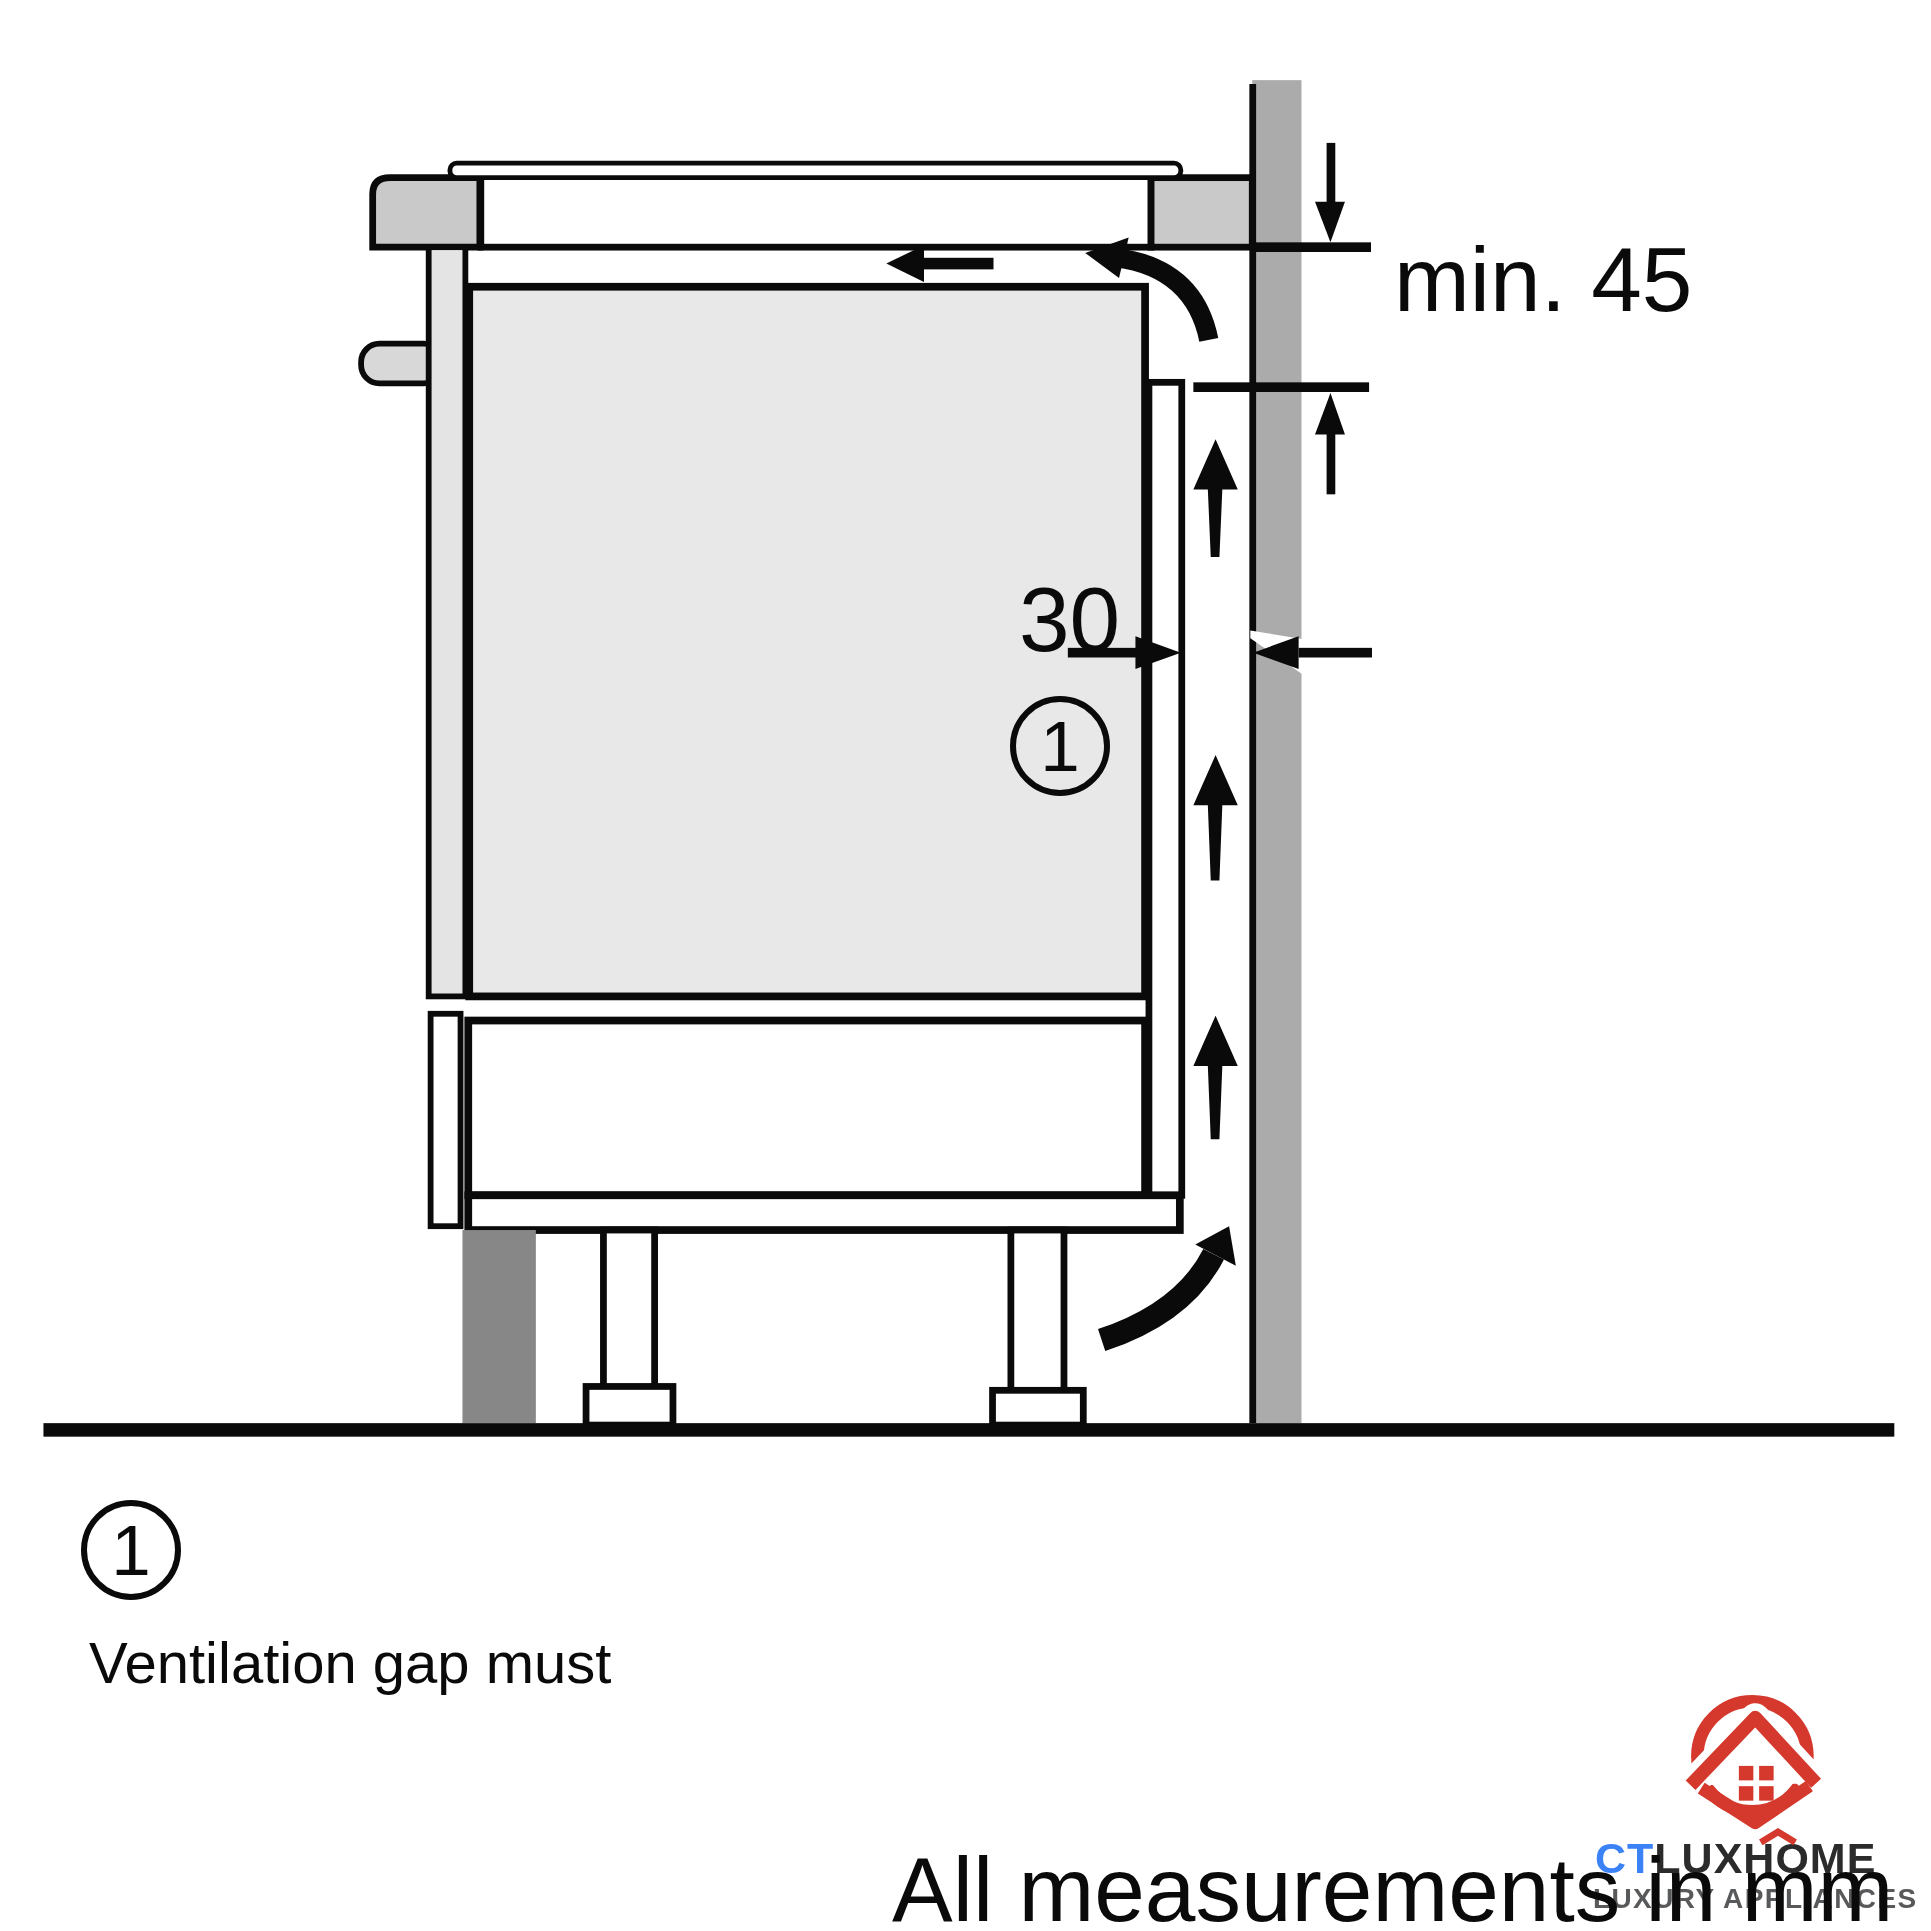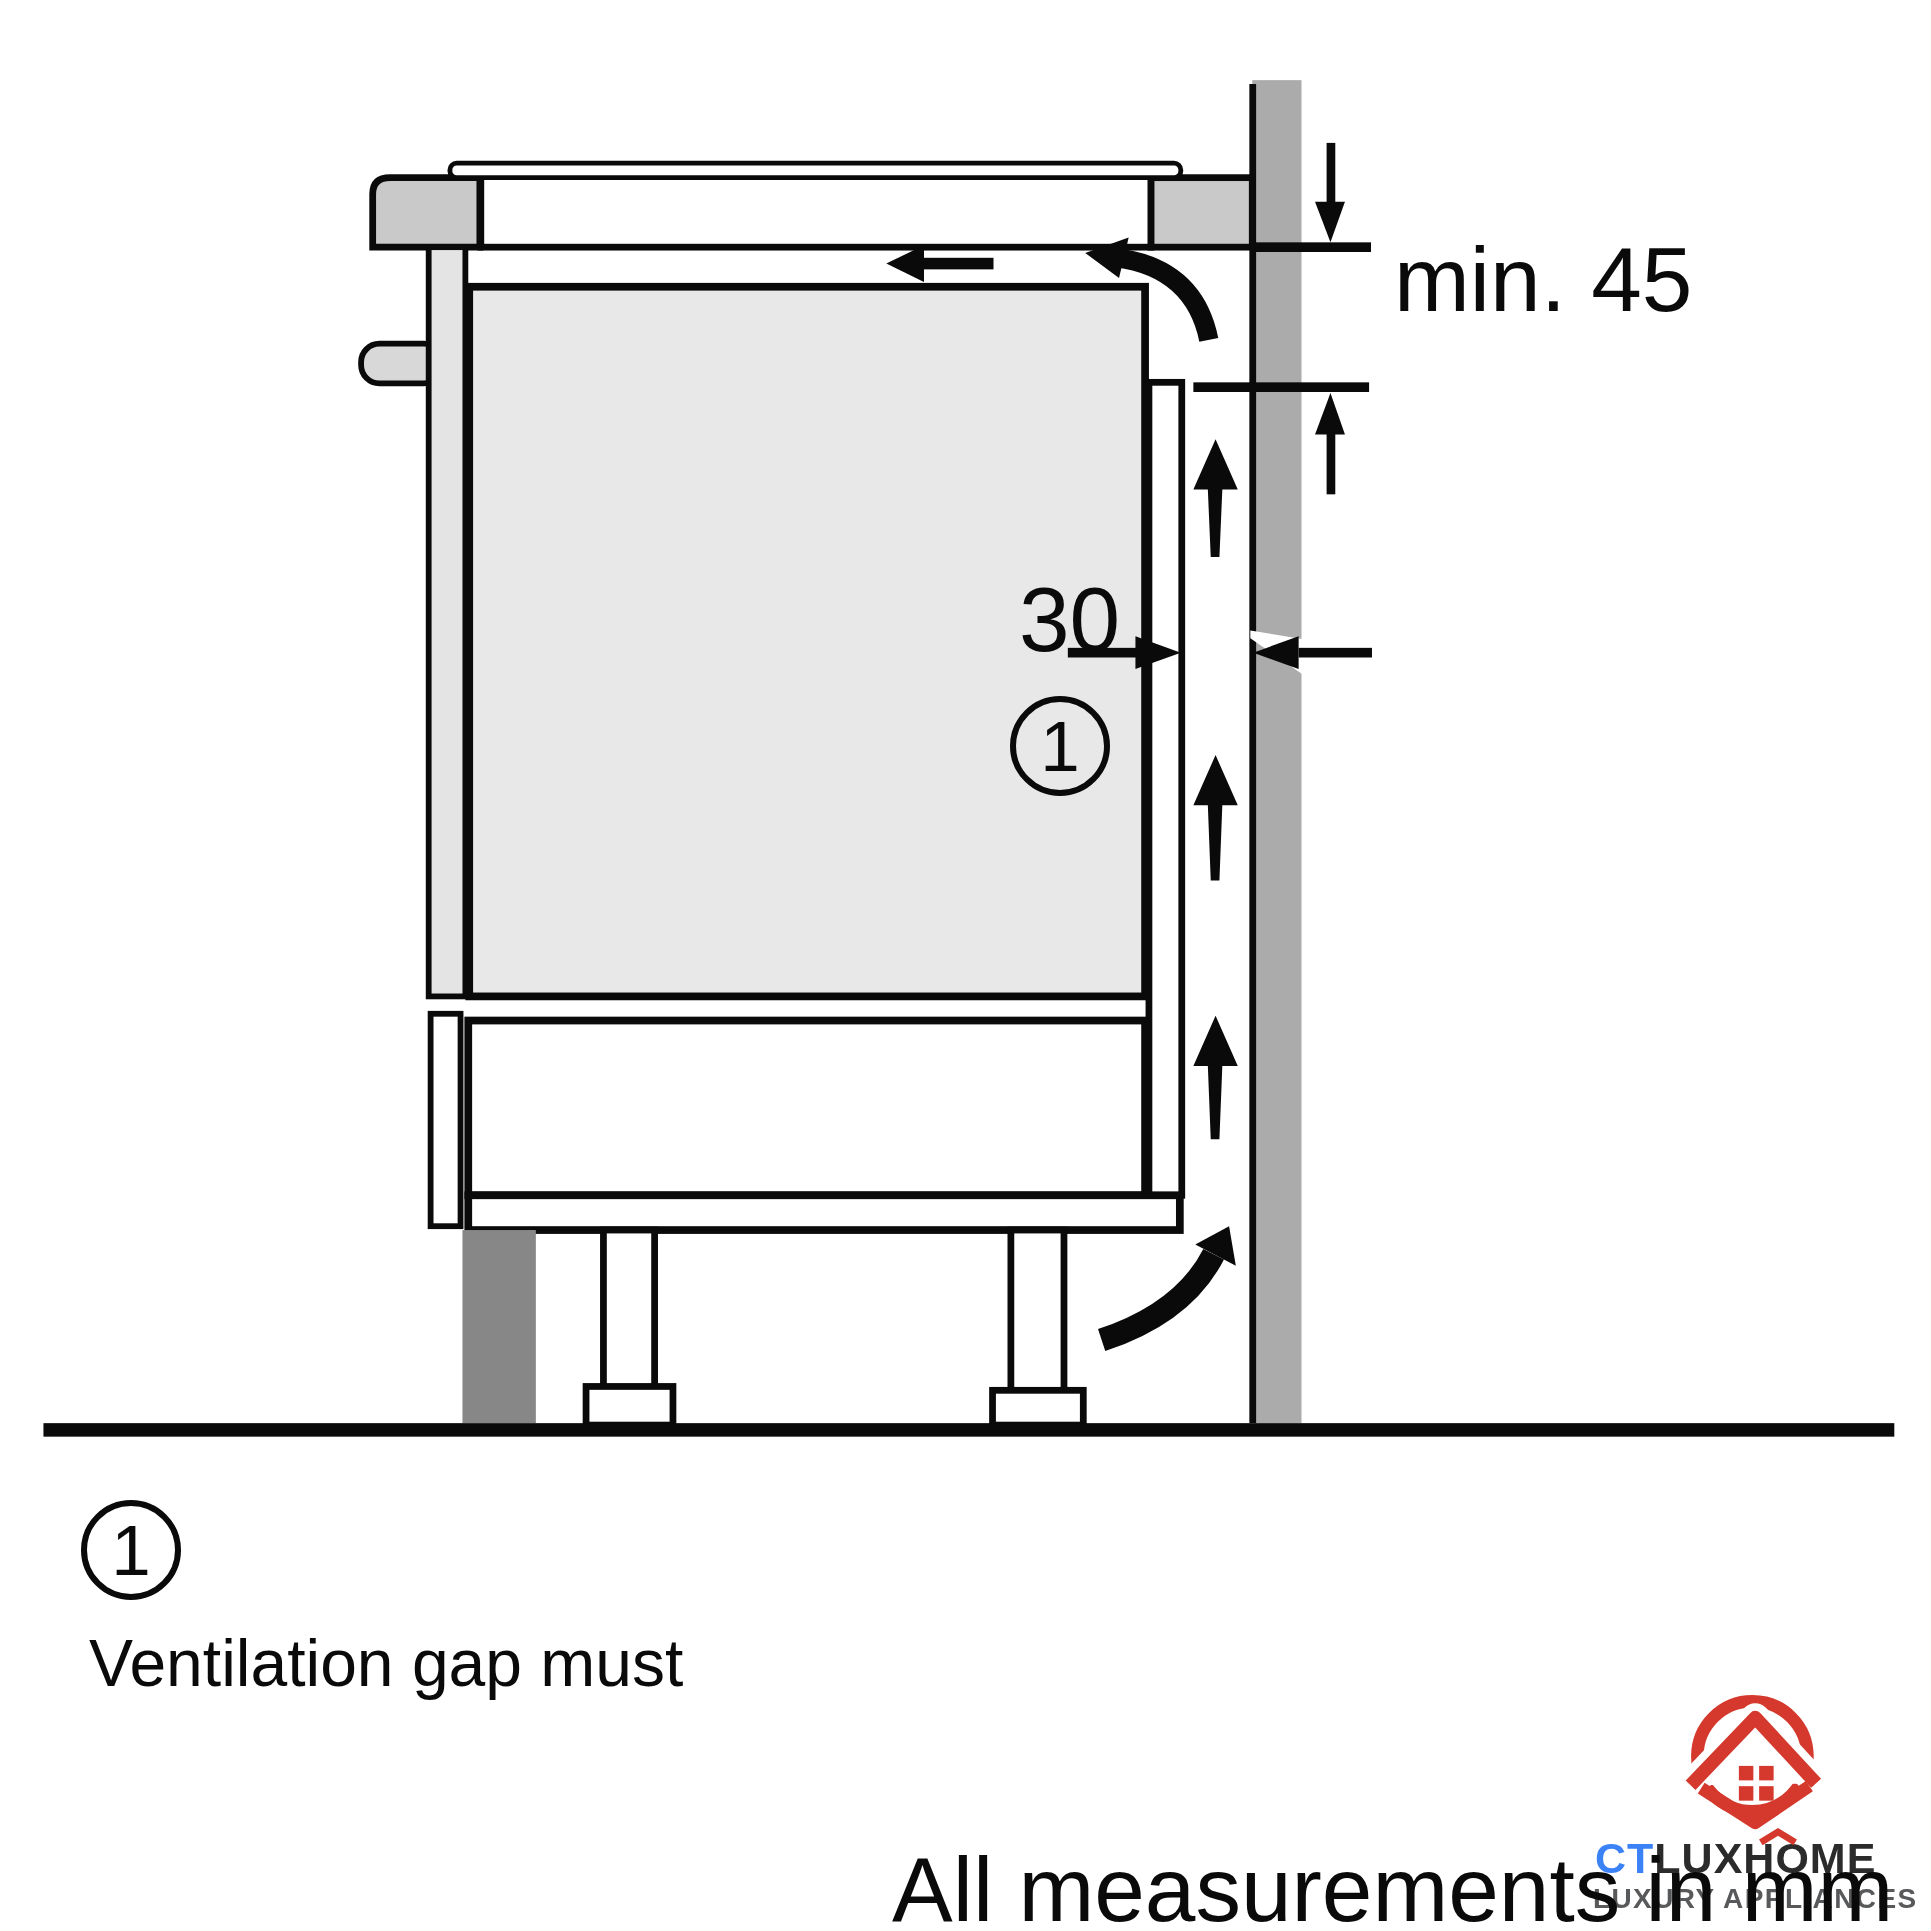--- a/index.html
+++ b/index.html
@@ -8,21 +8,21 @@
   #art{position:absolute;left:0;top:0;z-index:1;}
   .overlay{position:absolute;z-index:3;white-space:nowrap;}
   .oven-label{left:500px;top:322px;font-size:77px;line-height:98px;letter-spacing:0px;}
   .dim-top{left:1394px;top:228px;font-size:91px;}
   .dim-gap{left:1004px;top:568px;width:131px;text-align:center;font-size:91px;}
   .circle-marker{box-sizing:border-box;width:100px;height:100px;border:6.8px solid #0a0a0a;
                  border-radius:50%;display:flex;align-items:center;justify-content:center;
                  font-size:71px;background:transparent;}
   .circle-diagram{left:1010px;top:696px;}
   .circle-legend{left:81px;top:1500px;}
-  .legend-text{left:89px;top:1609px;font-size:66px;line-height:108px;}
+  .legend-text{left:89px;top:1609px;font-size:58px;line-height:108px;}
   .footer-note{left:892px;top:1838px;font-size:91px;z-index:5;}
   .wm-brand{left:1595px;top:1834px;font-size:43px;font-weight:800;letter-spacing:1px;z-index:4;}
   .wm-brand .red{color:#3b82f6;}
   .wm-brand .dark{color:#2b2b2b;margin-top:48px;}
   .wm-tagline{left:1593px;top:1883px;font-size:28px;font-weight:700;letter-spacing:1.4px;
               color:#58595b;z-index:4;}
   .wm-chevron{left:1757px;top:1828px;z-index:4;}
 </style>
 </head>
 <body>

